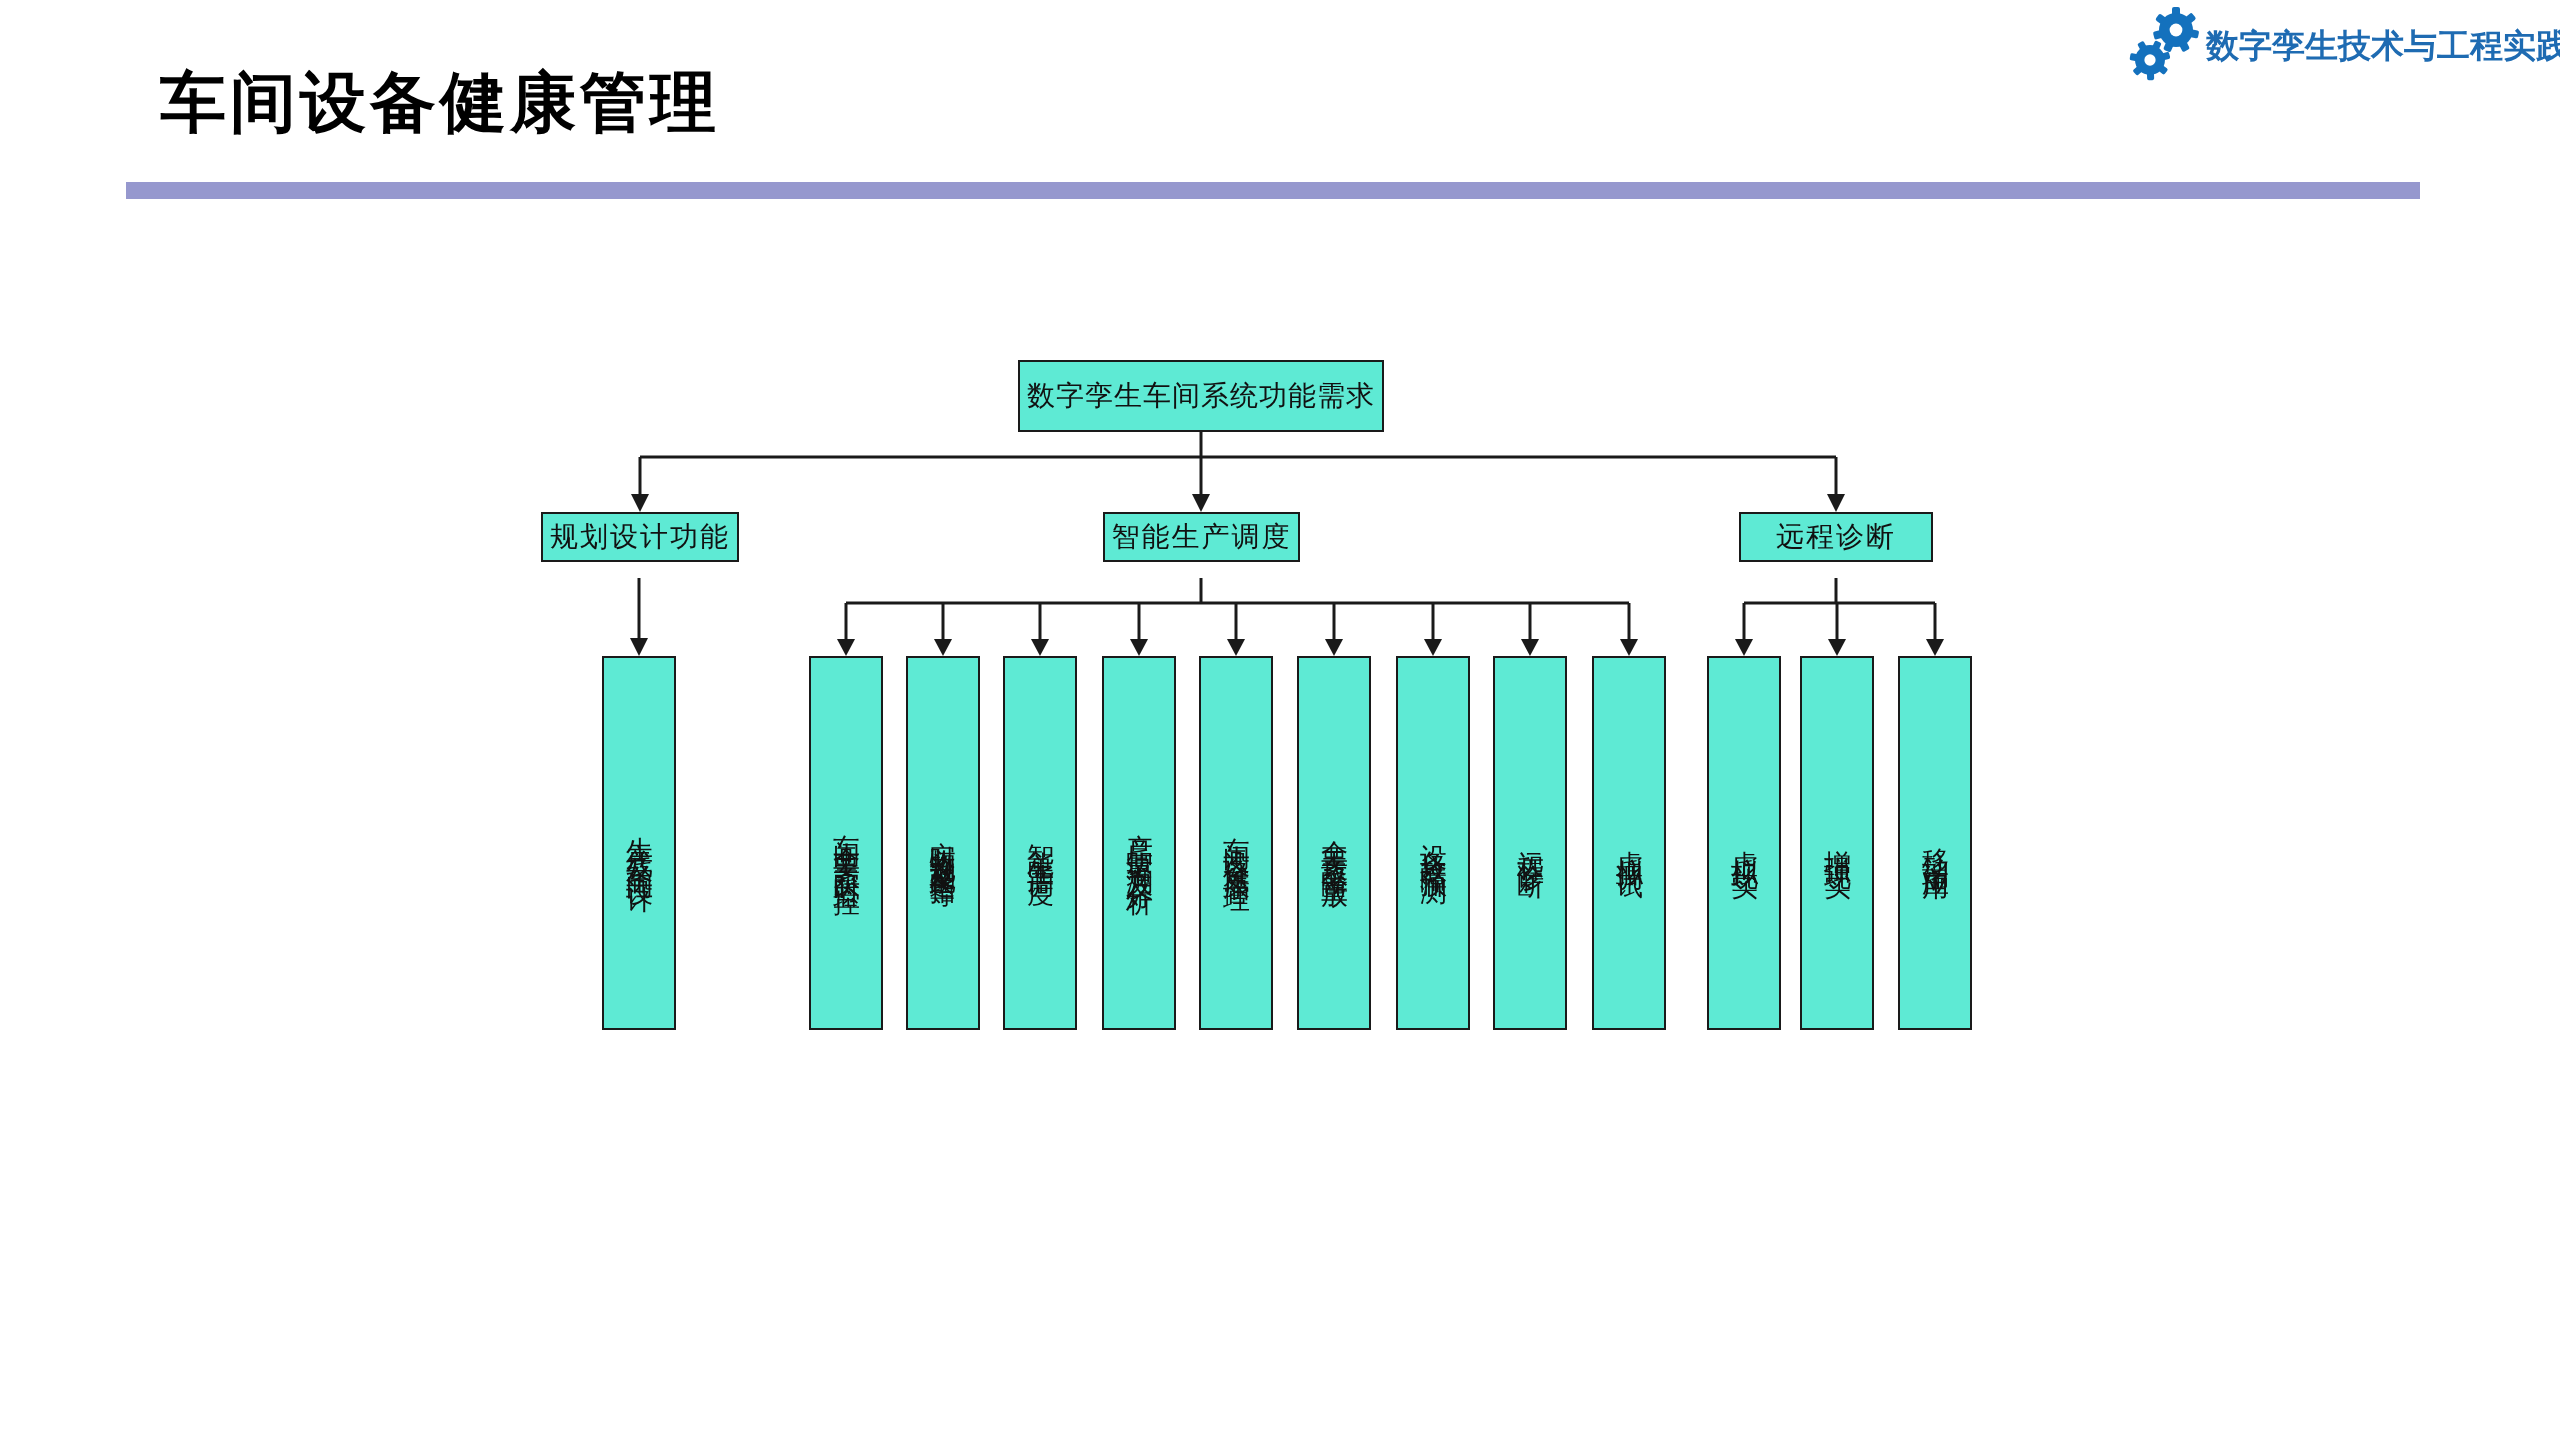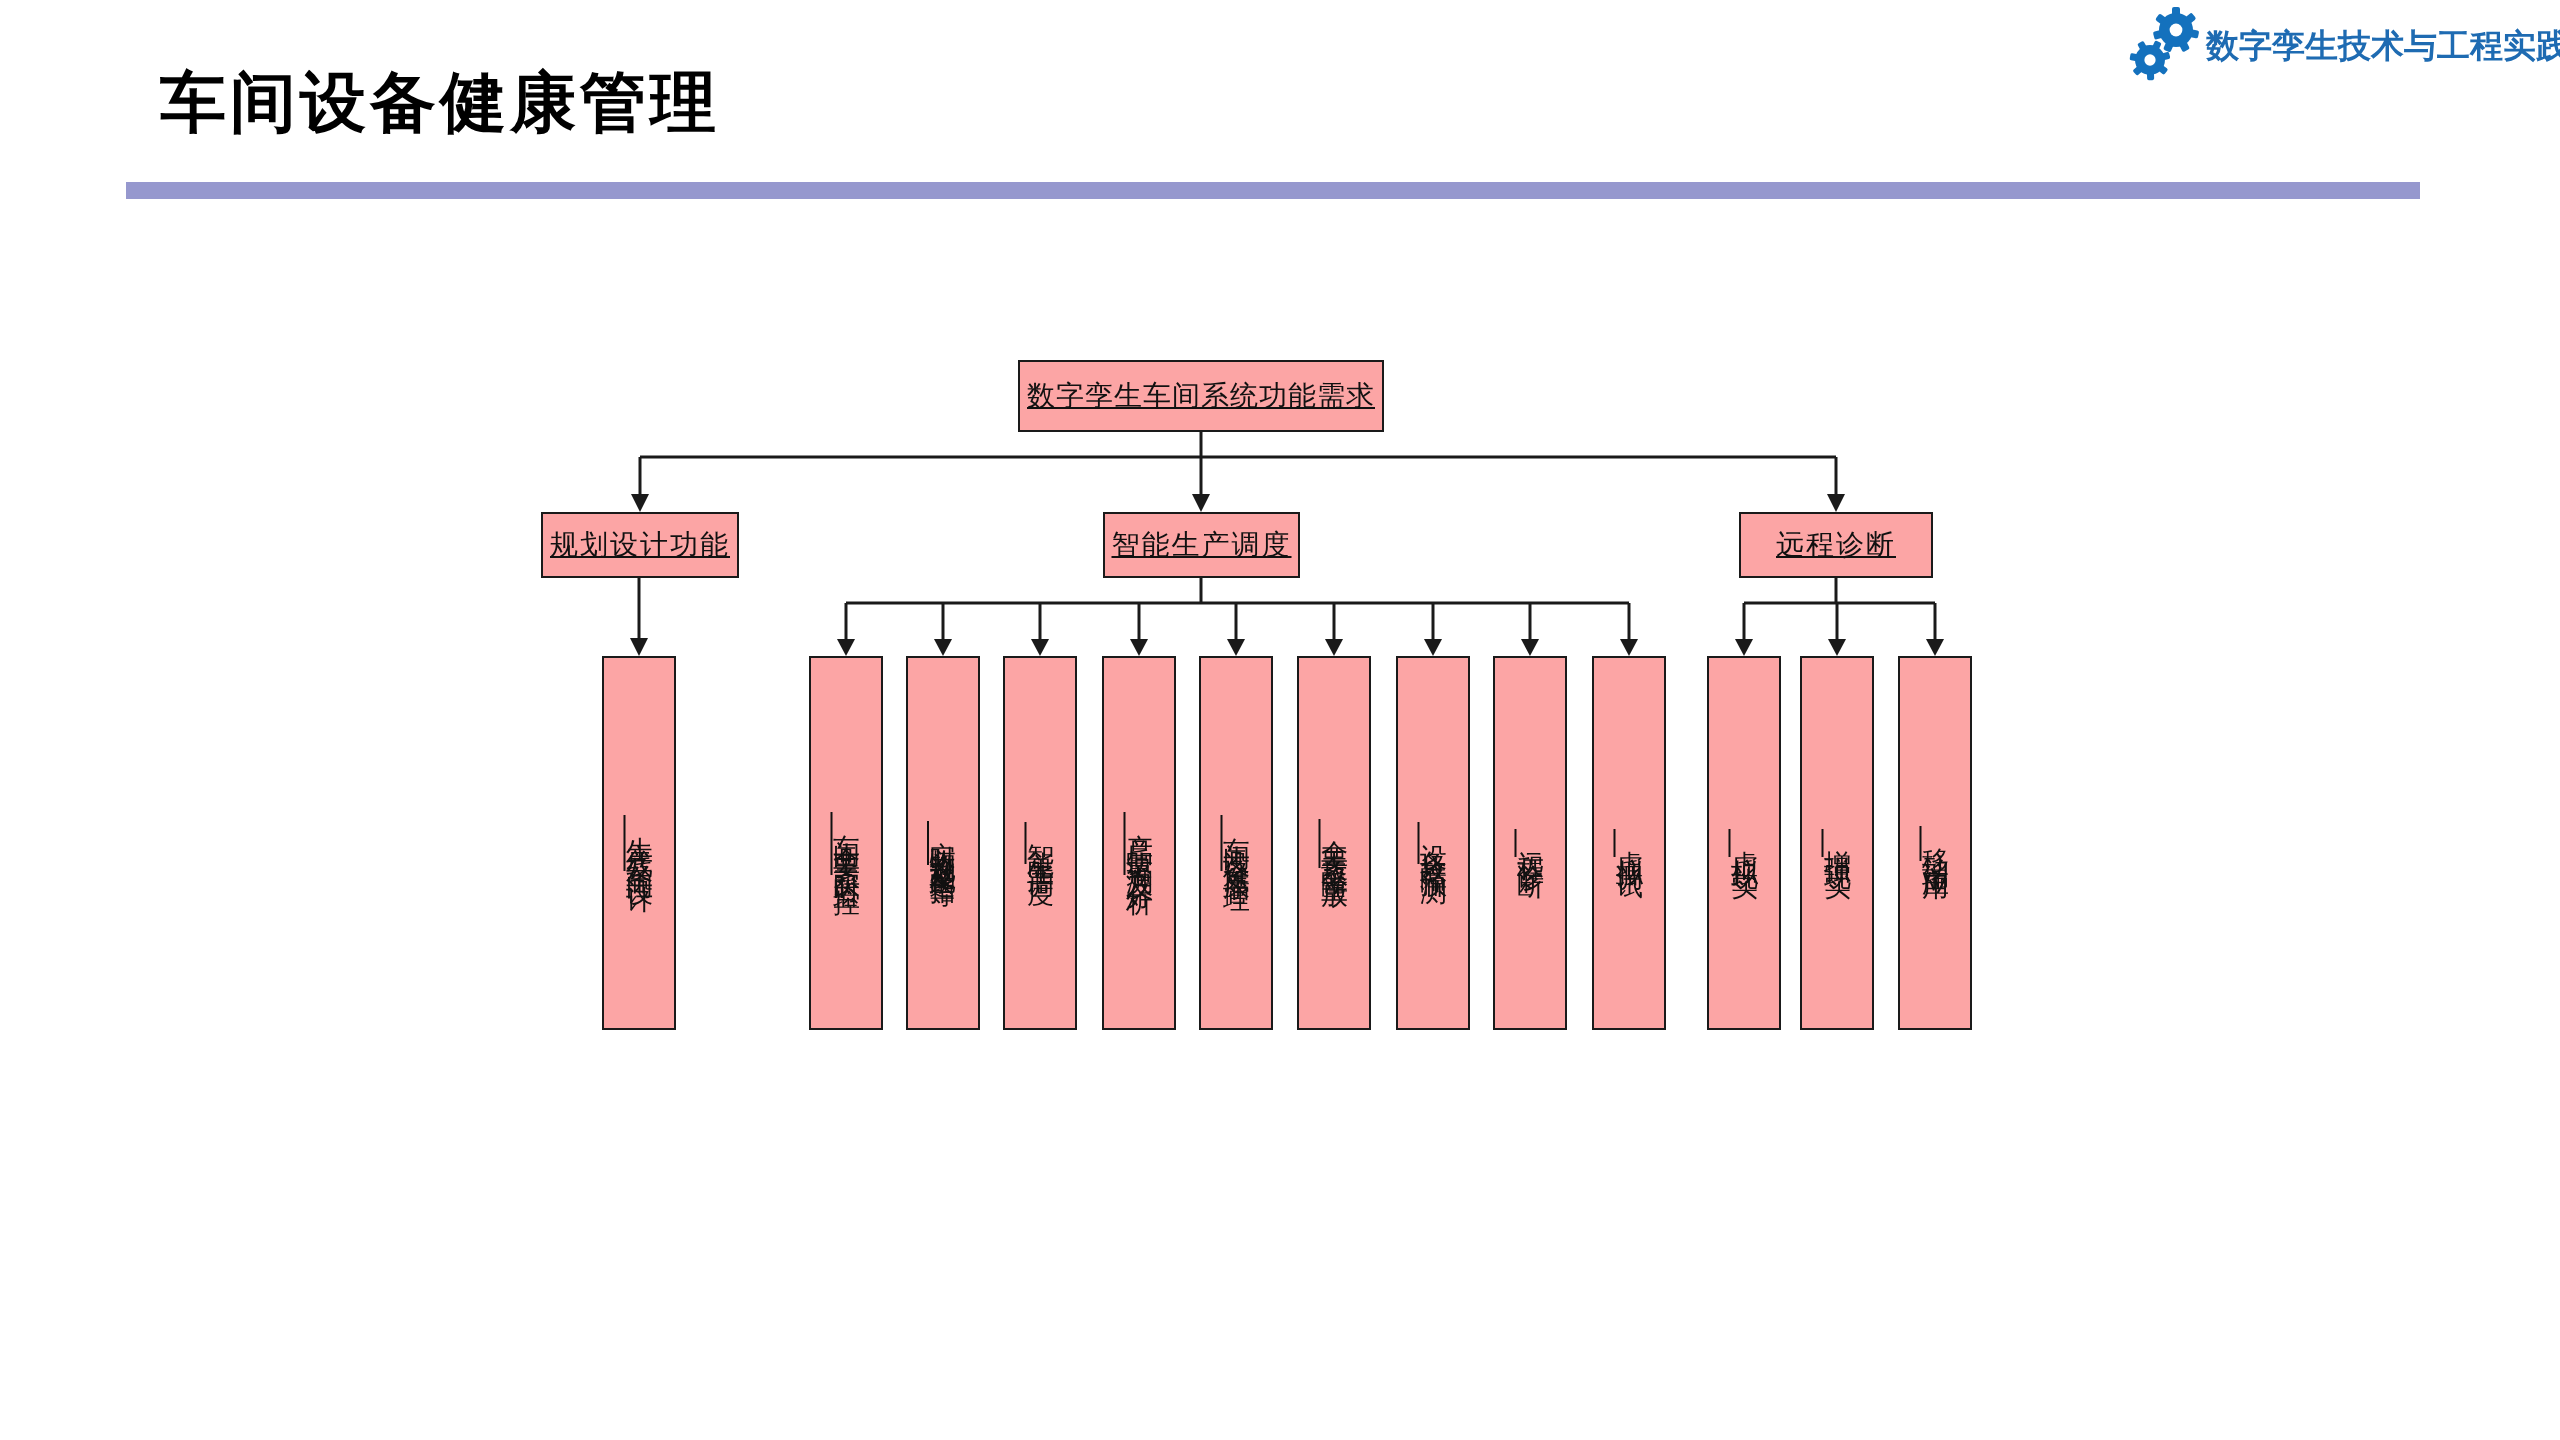--- a/index.html
+++ b/index.html
@@ -5,24 +5,24 @@
   html,body{margin:0;padding:0;background:#fff;}
   .slide{position:relative;width:2560px;height:1440px;background:#fff;overflow:hidden;
          font-family:"Liberation Sans",sans-serif;}
   .page-title{position:absolute;left:160px;top:58px;font-size:66px;font-weight:900;
               color:#000;letter-spacing:4px;white-space:nowrap;}
   .divider{position:absolute;left:126px;top:182px;width:2294px;height:17px;background:#9698ce;}
   .brand{position:absolute;left:2128px;top:6px;display:flex;}
   .brand-text{position:absolute;left:78px;top:18px;white-space:nowrap;
               font-family:"Liberation Serif",serif;font-weight:700;font-size:33px;color:#1e6bb2;}
   .connectors{position:absolute;left:0;top:0;width:2560px;height:1440px;pointer-events:none;}
-  .node{position:absolute;box-sizing:border-box;border:2px solid #1a1a1a;background:#fca5a5;
-        display:flex;align-items:center;justify-content:center;color:#111;text-align:center;text-decoration:underline;}
+  .node{position:absolute;box-sizing:border-box;border:2px solid #1a1a1a;background:#5eead4;
+        display:flex;align-items:center;justify-content:center;color:#111;text-align:center;}
   .root{left:1018px;top:360px;width:366px;height:72px;font-size:28px;letter-spacing:1px;}
-  .branch{top:512px;height:66px;font-size:28px;letter-spacing:2px;}
+  .branch{top:512px;height:50px;font-size:28px;letter-spacing:2px;}
   .b0{left:541px;width:198px;} .b1{left:1103px;width:197px;} .b2{left:1739px;width:194px;}
   .leaf{top:656px;width:74px;height:374px;font-size:27px;line-height:1;
         writing-mode:vertical-rl;text-orientation:upright;letter-spacing:7px;}
   .leaf.tight{font-size:26px;letter-spacing:4px;}
   .watermark{position:absolute;right:58px;top:1316px;font-size:64px;font-weight:700;
              color:#262626;letter-spacing:2px;white-space:nowrap;}
 </style>
 </head>
 <body>
 

